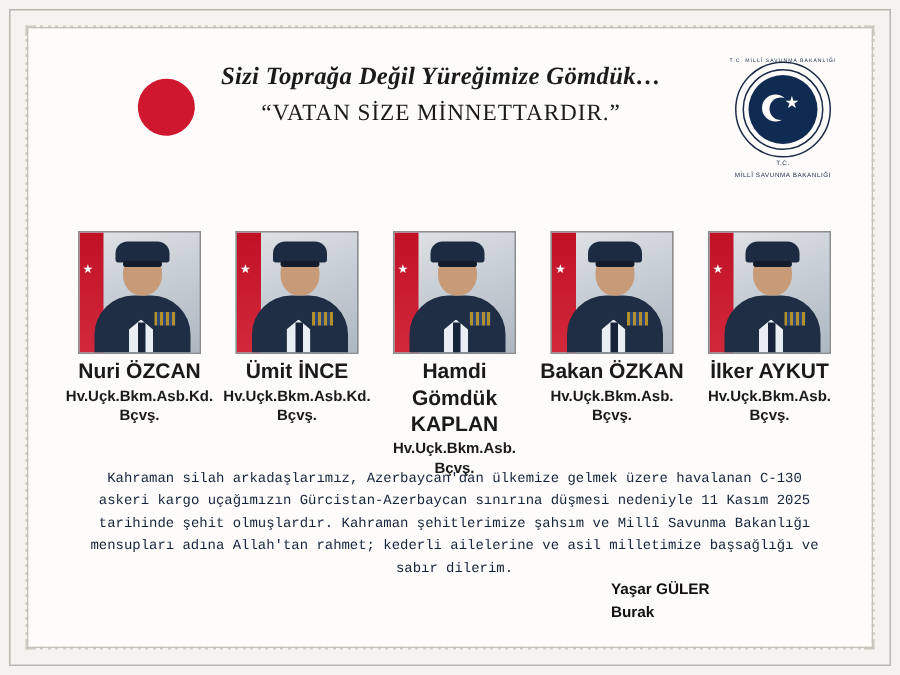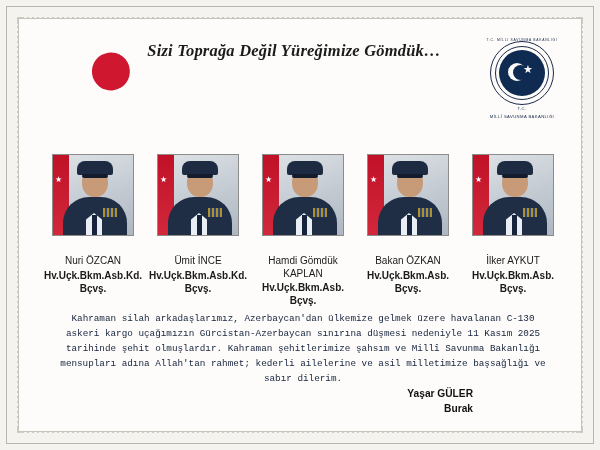--- a/index.html
+++ b/index.html
@@ -290,23 +290,23 @@
   }
   .photo .medals {
     position: absolute;
     left: 50px; bottom: 18px;
     width: 14px; height: 9px;
     background: repeating-linear-gradient(90deg, #c9a227 0 2px, #2f4a80 2px 4px);
     opacity: .85;
   }
 
   .martyr .name {
-    margin-top: 19px;
-    font-size: 10px;
-    font-weight: normal;
+    margin-top: 3px;
+    font-size: 14px;
+    font-weight: bold;
     color: #1a1a1a;
     line-height: 1.25;
   }
   .martyr .rank {
     margin-top: 1px;
     font-size: 10px;
     font-weight: bold;
     color: #1a1a1a;
     line-height: 1.3;
   }
@@ -321,21 +321,21 @@
     font-size: 9.3px;
     line-height: 1.62;
     color: #15233c;
     font-family: Liberation Mono, monospace;
   }
 
   .signature {
     position: absolute;
     right: 108px;
     top: 368px;
-    text-align: right;
+    text-align: left;
     font-size: 10.2px;
     font-weight: bold;
     color: #111;
     line-height: 1.45;
   }
 </style>
 </head>
 <body>
 
 <div class="poster">
@@ -349,20 +349,21 @@
     <div class="flag-wm">
       <div class="red"></div>
       <div class="star-moon">
         <div class="crescent"></div>
         <div class="star">★</div>
       </div>
     </div>
 
     <div class="header">
       <div class="line1">Sizi Toprağa Değil Yüreğimize Gömdük…</div>
+      <div class="line2">“VATAN SİZE MİNNETTARDIR.”</div>
     </div>
 
     <div class="emblem">
       <div class="top-text">T.C. MİLLÎ SAVUNMA BAKANLIĞI</div>
       <div class="ring"></div>
       <div class="ring2"></div>
       <div class="inner">
         <div class="c"></div>
         <div class="s">★</div>
       </div>

